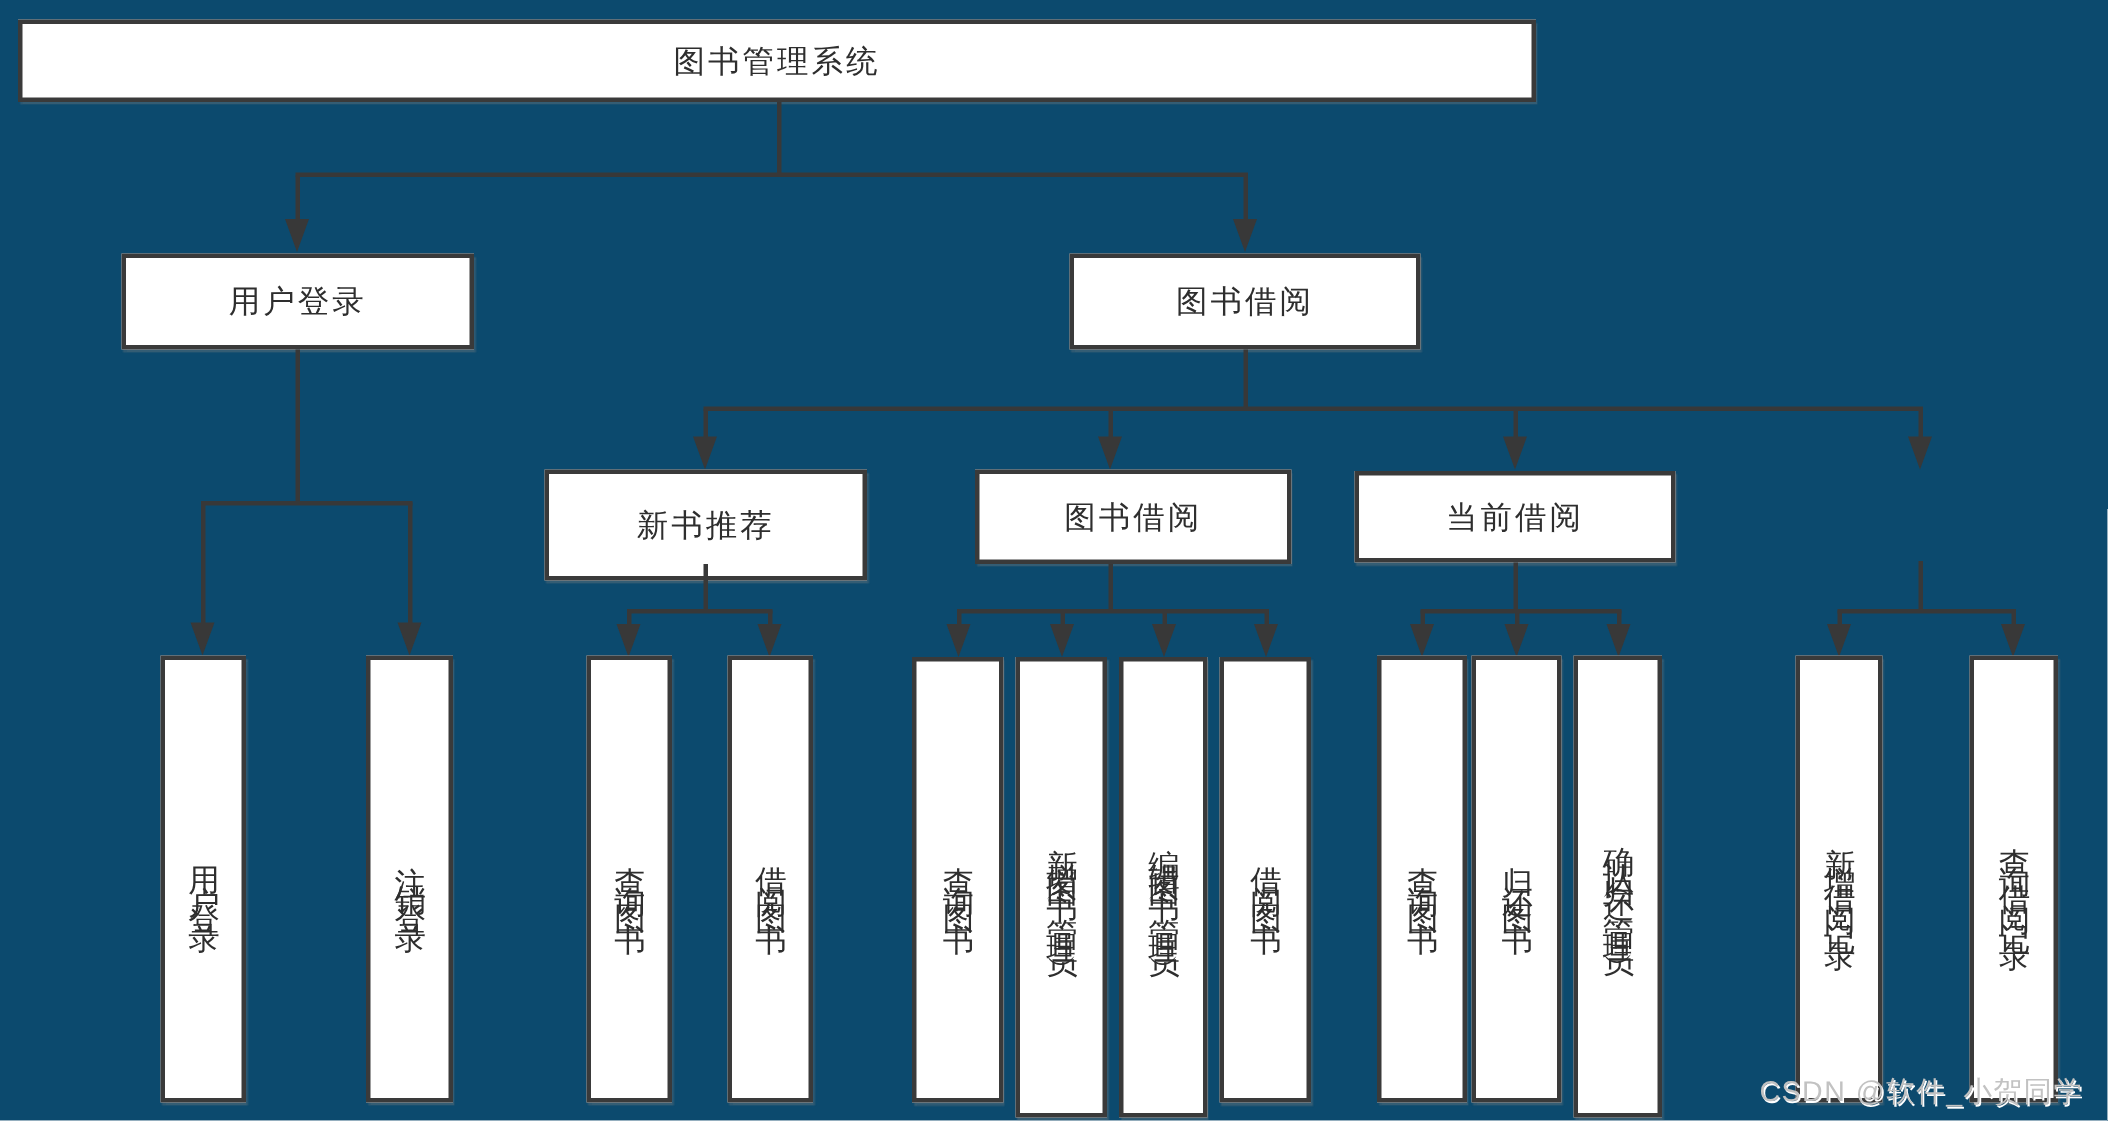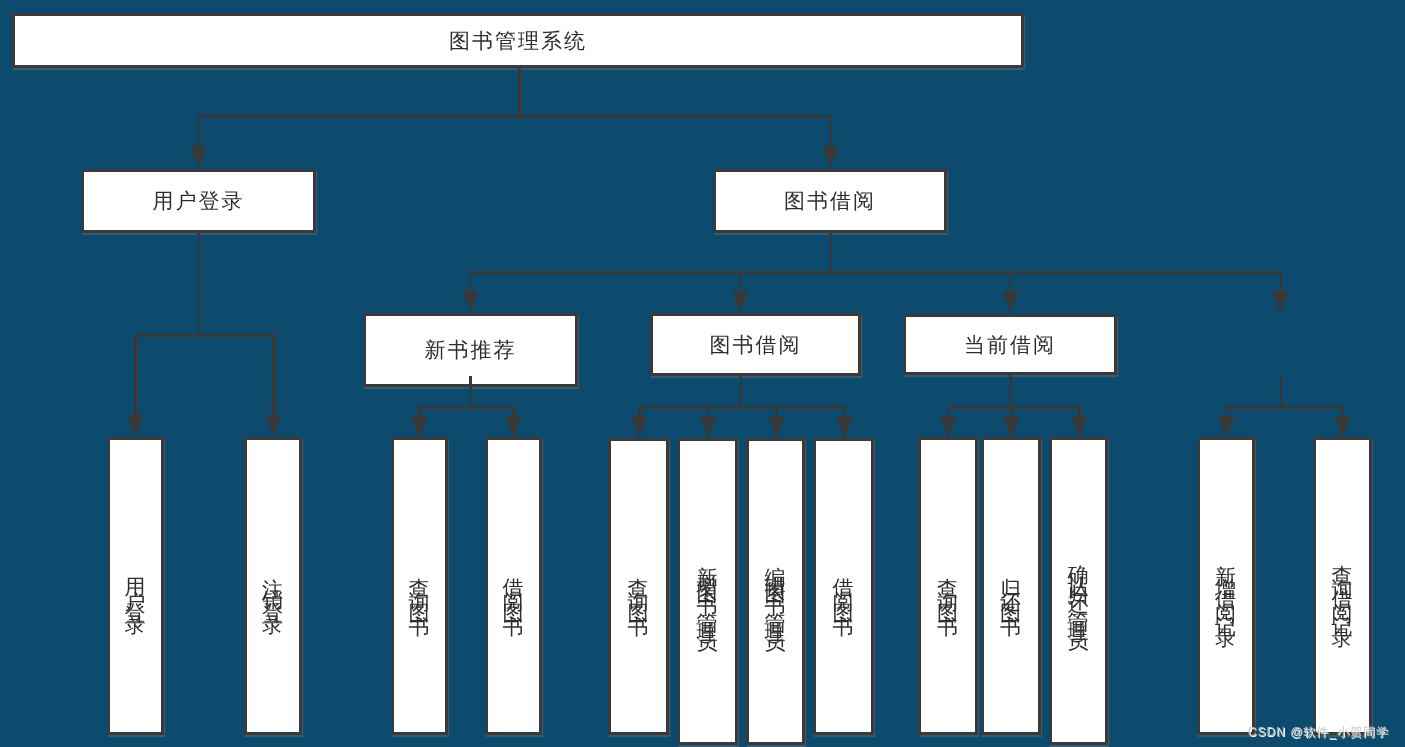--- a/index.html
+++ b/index.html
@@ -28,21 +28,21 @@
     letter-spacing:0.6em;line-height:1;white-space:nowrap;
   }
   .leaf.tall .vtext{letter-spacing:0.45em;}
   .hl{position:absolute;height:3px;background:#383838;}
   .vl{position:absolute;width:3px;background:#383838;}
   .ah{position:absolute;width:0;height:0;
       border-left:8px solid transparent;border-right:8px solid transparent;
       border-top:22px solid #383838;}
   .watermark{
     position:absolute;right:16px;bottom:6px;
-    font-size:12px;color:#c2c2c2;letter-spacing:1px;
+    font-size:19px;color:#c2c2c2;letter-spacing:1px;
     text-shadow:1px 1px 0 #ffffff;white-space:nowrap;
   }
 </style>
 </head>
 <body>
 
 <div id="canvas">
 
   <div class="node" style="left:12px;top:13px;width:1012px;height:55px;">
     <span class="hlabel">图书管理系统</span>

